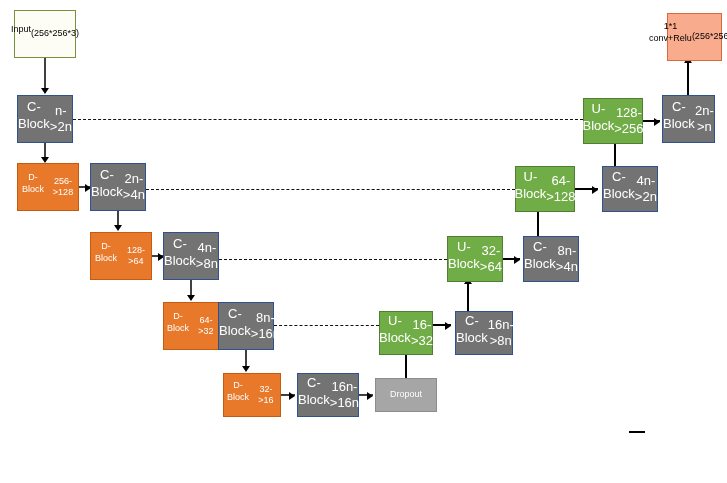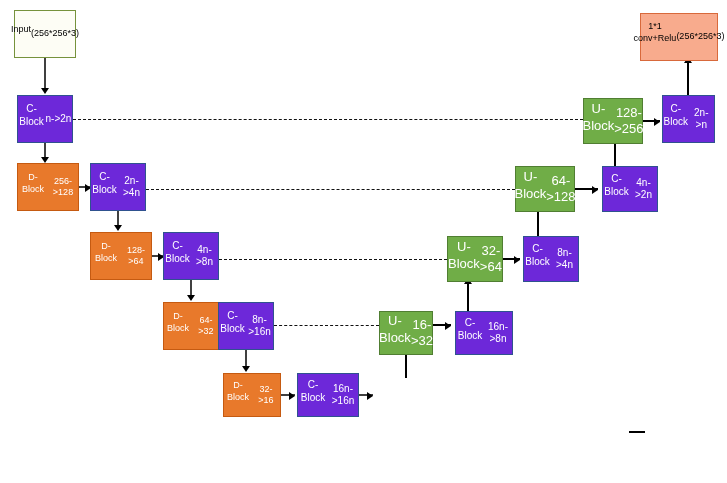--- a/index.html
+++ b/index.html
@@ -4,21 +4,21 @@
 <style>
   html,body{margin:0;padding:0;background:#ffffff;}
   body{font-family:"Liberation Sans",sans-serif;}
   #canvas{position:relative;width:727px;height:483px;background:#ffffff;overflow:hidden;}
 
   .node{position:absolute;box-sizing:border-box;display:flex;flex-direction:row;
         align-items:center;justify-content:center;text-align:center;line-height:1.25;}
   .node .l1,.node .l2{display:block;width:100%;}
 
   
-  .n-c{background:#6d28d9;border:1px solid #2F528F;color:#ffffff;font-size:10px;justify-content:space-between;}
+  .n-c{background:#737373;border:1px solid #2F528F;color:#ffffff;font-size:13px;justify-content:space-between;}
   .n-c .l1{margin-bottom:7px;}
 
   
   .n-d{background:#E8792B;border:1px solid #C55A11;color:#ffffff;font-size:9px;}
   .n-d .l1{margin-bottom:7px;}
 
   
   .n-u{background:#70AD47;border:1px solid #507E32;color:#ffffff;font-size:13px;}
   .n-u .l1{margin-bottom:7px;}
 
@@ -112,20 +112,23 @@
   <div class="edge" style="left:281px;top:394px;width:14px;height:2px;"></div>
   <div class="arrow arrow-right" style="left:289px;top:392px;"></div>
 
   <div class="node n-c" style="left:297px;top:373px;width:62px;height:44px;">
     <span class="l1">C-Block</span>
     <span class="l2">16n-&gt;16n</span>
   </div>
   <div class="edge" style="left:359px;top:394px;width:14px;height:2px;"></div>
   <div class="arrow arrow-right" style="left:367px;top:392px;"></div>
 
+  <div class="node n-drop" style="left:375px;top:378px;width:62px;height:34px;">
+    <span class="l1">Dropout</span>
+  </div>
   <div class="edge-dark" style="left:405px;top:344px;width:2px;height:34px;"></div>
   <div class="arrow arrow-up" style="left:402px;top:339px;"></div>
 
   <div class="node n-u" style="left:379px;top:311px;width:54px;height:44px;">
     <span class="l1">U-Block</span>
     <span class="l2">16-&gt;32</span>
   </div>
   <div class="edge-dark" style="left:433px;top:324px;width:18px;height:2px;"></div>
   <div class="arrow arrow-right" style="left:445px;top:322px;"></div>
 
@@ -172,21 +175,21 @@
   <div class="arrow arrow-right" style="left:654px;top:118px;"></div>
 
   <div class="node n-c" style="left:662px;top:95px;width:53px;height:48px;">
     <span class="l1">C-Block</span>
     <span class="l2">2n-&gt;n</span>
   </div>
 
   <div class="edge-dark" style="left:687px;top:62px;width:2px;height:33px;"></div>
   <div class="arrow arrow-up" style="left:684px;top:57px;"></div>
 
-  <div class="node n-out" style="left:640px;top:13px;width:78px;height:48px;text-align:center;">
+  <div class="node n-out" style="left:667px;top:13px;width:55px;height:48px;text-align:center;">
     <span class="l1">1*1 conv+Relu</span>
     <span class="l2">(256*256*3)</span>
   </div>
 
   <div class="skip" style="left:73px;top:119px;width:510px;"></div>
   <div class="skip" style="left:146px;top:189px;width:369px;"></div>
   <div class="skip" style="left:219px;top:259px;width:228px;"></div>
   <div class="skip" style="left:274px;top:325px;width:105px;"></div>
 
   <div class="artifact" style="left:629px;top:431px;width:16px;height:2px;"></div>

